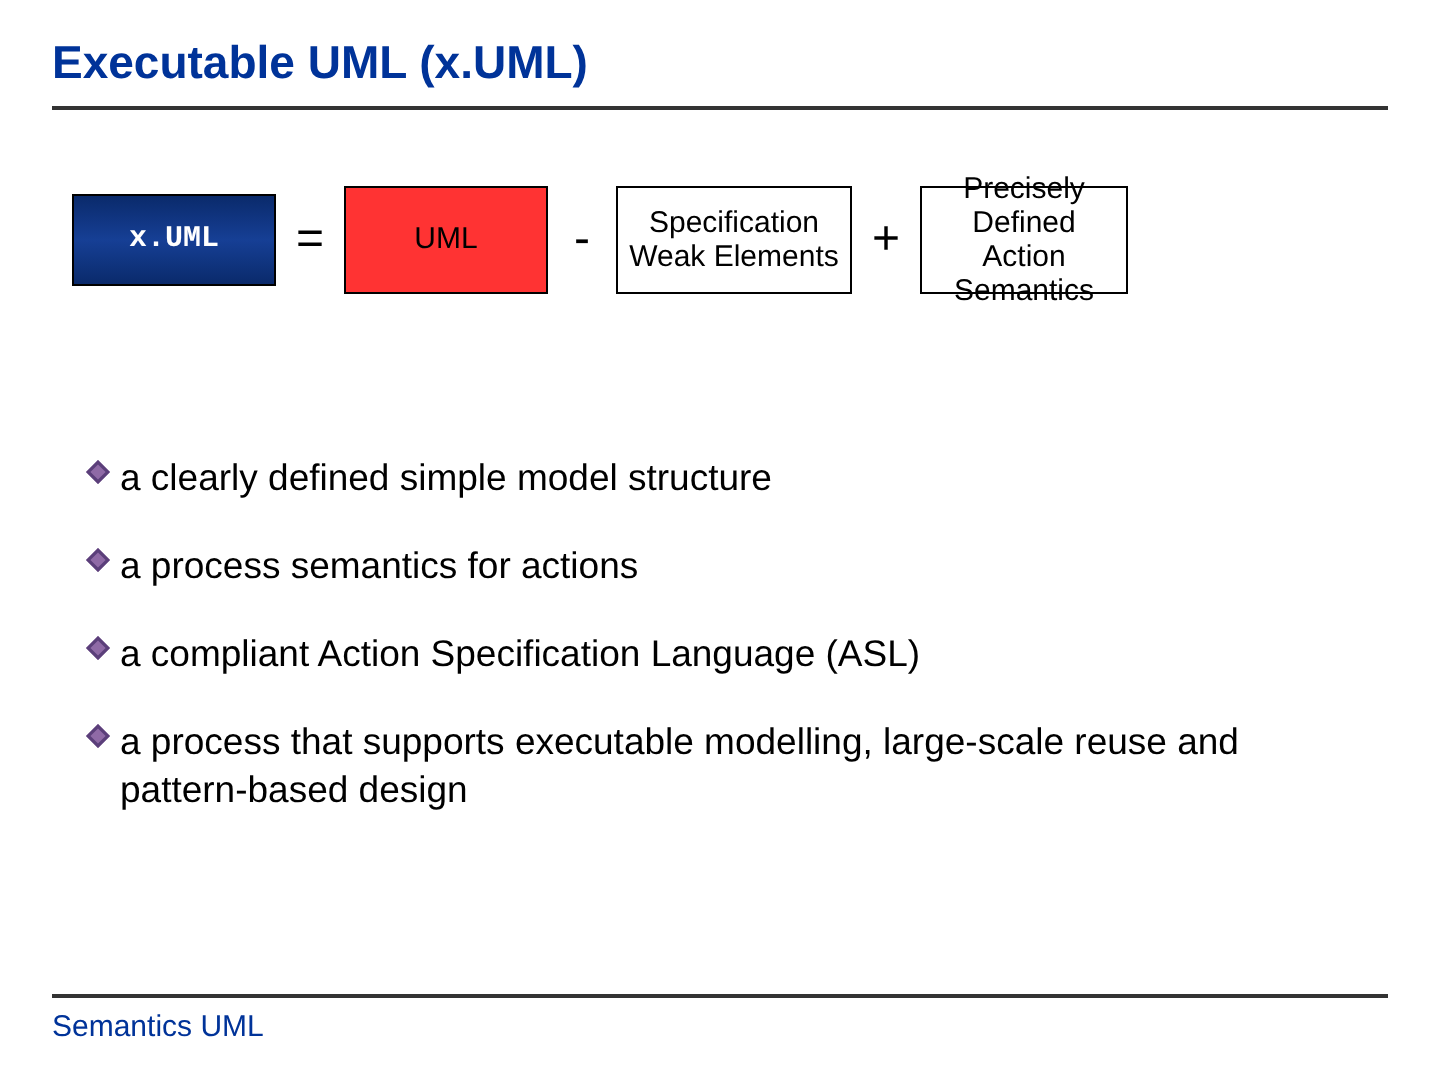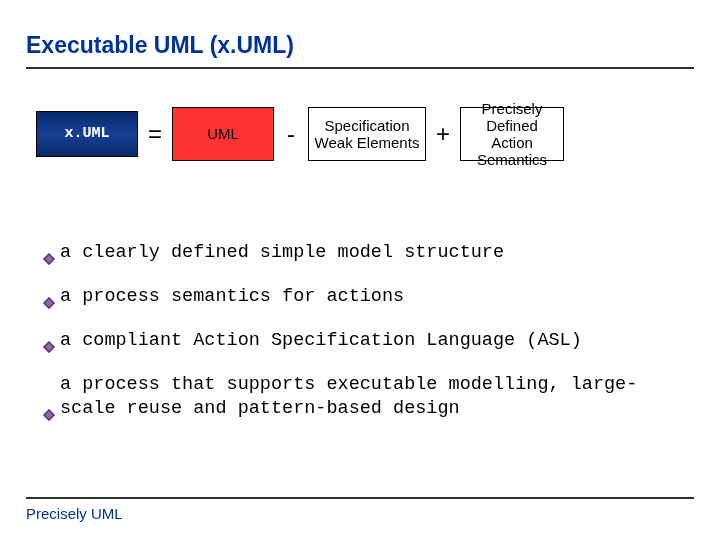--- a/index.html
+++ b/index.html
@@ -1,28 +1,28 @@
 <!DOCTYPE html>
 <html><head>
 <meta charset="utf-8">
 <style>
   * { box-sizing: border-box; margin: 0; padding: 0; }
   html, body { width: 720px; height: 540px; font-family: Verdana, Arial, sans-serif; background: #fff; color: #000; }
-  .slide { width: 720px; height: 540px; position: relative; padding: 32px 26px 0 26px; }
+  .slide { width: 720px; height: 540px; position: relative; padding: 18px 26px 0 26px; }
   .title { color: #003399; font-weight: bold; font-size: 23px; padding-bottom: 6px; }
   .hr-top { border: none; border-top: 2px solid #333; margin-top: 2px; margin-bottom: 38px; }
   .equation { display: flex; align-items: center; gap: 0; margin-left: 10px; margin-bottom: 80px; }
   .box { border: 1.5px solid #000; text-align: center; display: flex; align-items: center; justify-content: center; font-size: 15px; line-height: 1.15; padding: 2px 4px; }
   .box-xuml { width: 102px; height: 46px; background: linear-gradient(to bottom, #0a2a6b 0%, #163f95 50%, #0a2a6b 100%); color: #fff; font-weight: bold; font-family: Liberation Mono, monospace; }
   .box-uml  { width: 102px; height: 54px; background: #ff3333; color: #000; text-align: center; }
   .box-weak { width: 118px; height: 54px; background: #fff; }
   .box-prec { width: 104px; height: 54px; background: #fff; }
   .op { width: 34px; text-align: center; font-size: 24px; color: #000; }
   .bullets { margin-left: 12px; }
-  .bullet-row { display: flex; align-items: flex-end; margin-bottom: 20px; font-family: Liberation Mono, monospace; }
+  .bullet-row { display: flex; align-items: flex-start; margin-bottom: 20px; }
   .bullet-icon { flex: 0 0 22px; display: flex; align-items: center; justify-content: center; margin-top: 3px; }
   .bullet-text { font-size: 18.5px; line-height: 1.3; max-width: 620px; }
   .footer { position: absolute; left: 26px; right: 26px; bottom: 18px; }
   .hr-bot { border: none; border-top: 2px solid #333; margin-bottom: 6px; }
   .footer-text { color: #003399; font-size: 15px; }
 </style>
 </head>
 <body>
 
 <div class="slide">
@@ -74,16 +74,16 @@
             <path d="M6 0 L12 6 L6 12 L0 6 Z" fill="#8f6aa6"></path>
             <path d="M6 0 L12 6 L6 12 L0 6 Z M6 2.2 L9.8 6 L6 9.8 L2.2 6 Z" fill="#5b3f7a" fill-rule="evenodd"></path>
           </svg>
       </span>
       <span class="bullet-text">a process that supports executable modelling, large-scale reuse and pattern-based design</span>
     </div>
   </div>
 
   <div class="footer">
     <hr class="hr-bot">
-    <div class="footer-text">Precisely UML</div>
+    <div class="footer-text">Semantics UML</div>
   </div>
 
 </div>
 
 </body></html>

